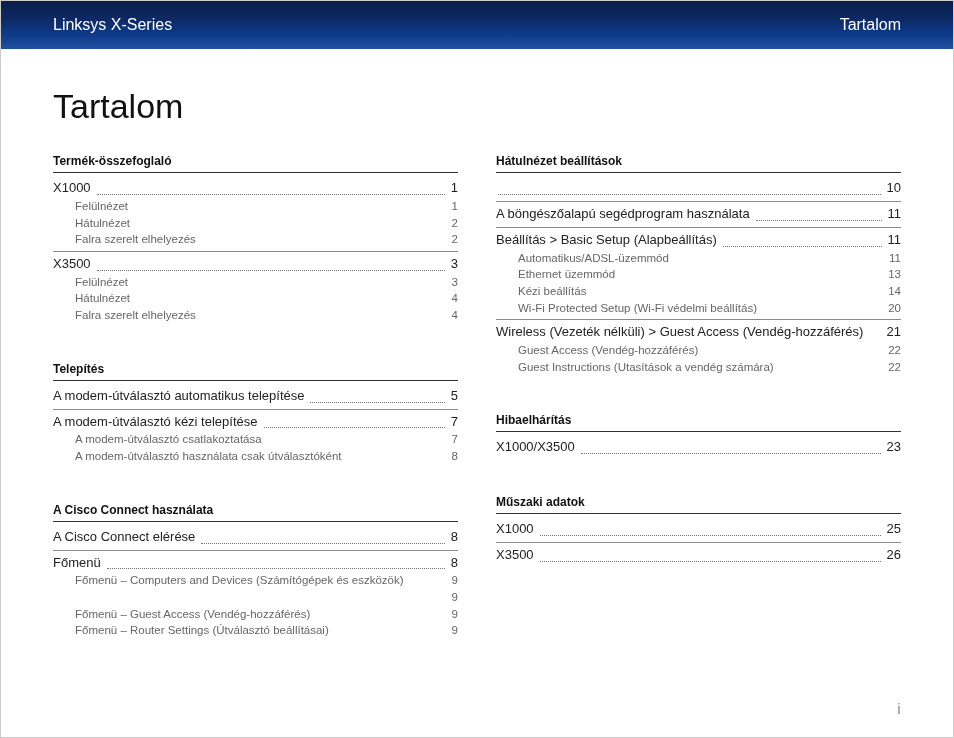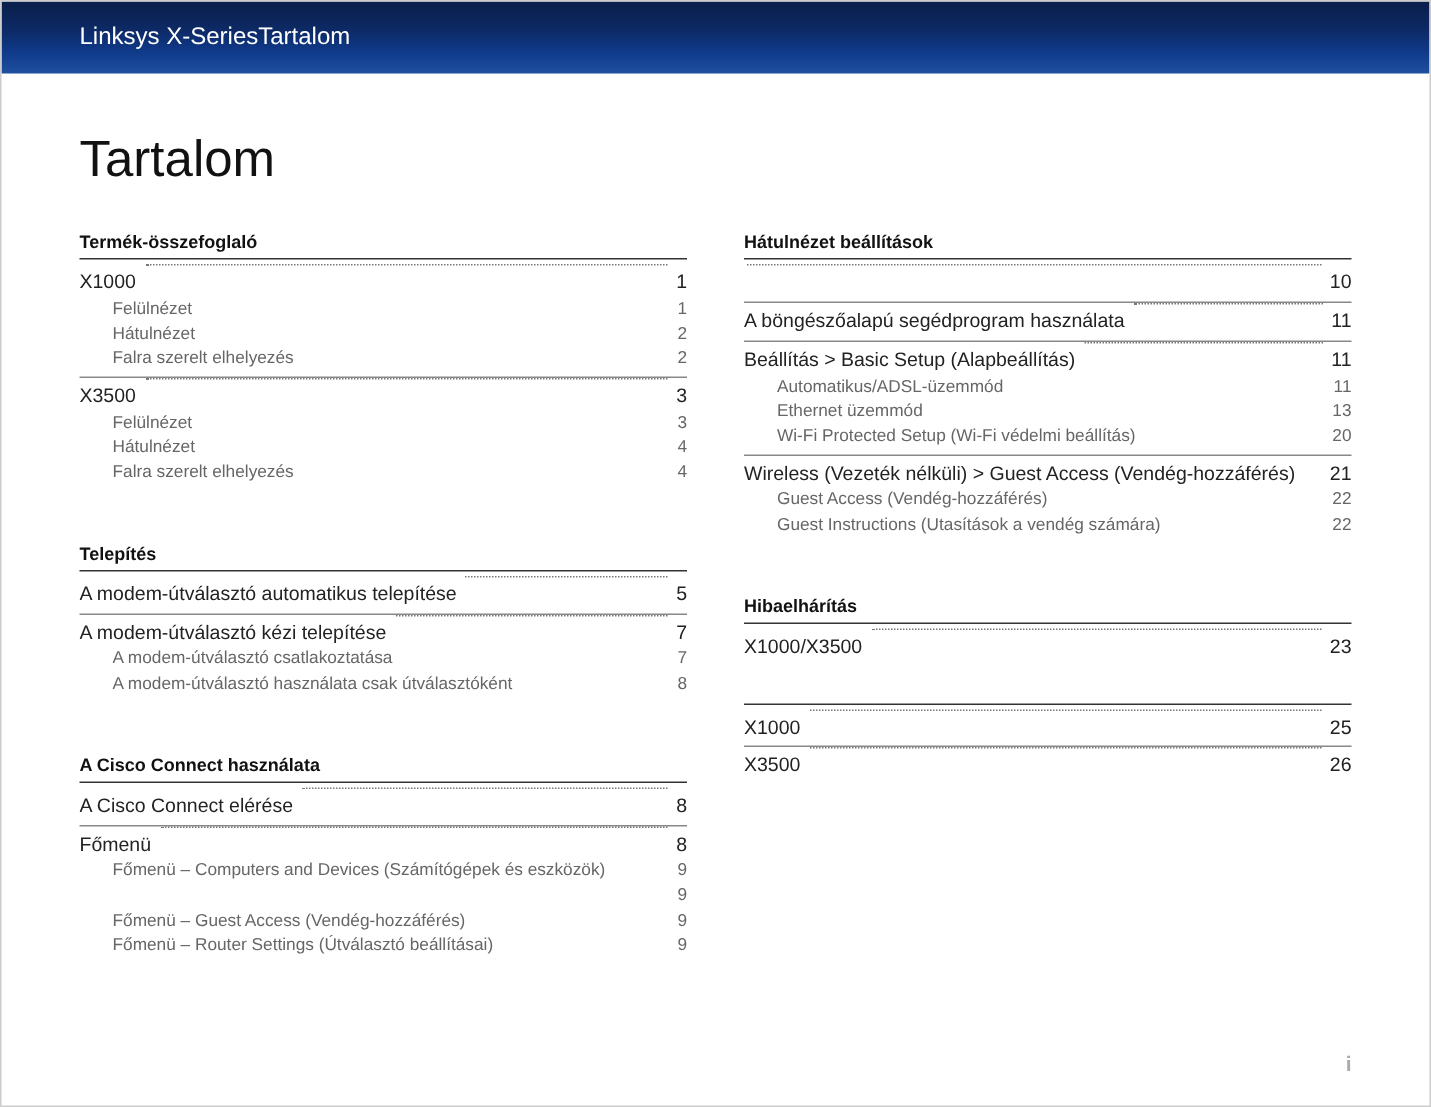--- a/index.html
+++ b/index.html
@@ -9,20 +9,21 @@
     background: #fff;
     font-family: "Myriad Pro", "Segoe UI", Arial, sans-serif;
     color: #222;
     position: relative;
     border: 1px solid #ccc;
   }
   .header-bar {
     height: 48px;
     background: linear-gradient(to bottom, #0a1e4a 0%, #0d2a66 40%, #0f3a8a 70%, #2050a0 100%);
     display: flex;
+    justify-content: space-between;
     align-items: center;
     padding: 0 52px;
     color: #fff;
     font-size: 16px;
     font-weight: 300;
   }
   .page-title {
     font-size: 34px;
     font-weight: 300;
     padding: 38px 52px 28px 52px;
@@ -47,21 +48,21 @@
     border-top: 1.5px solid #333;
     margin-bottom: 6px;
   }
   .thin-rule {
     border: none;
     border-top: 0.5px solid #888;
     margin: 3px 0;
   }
   .toc-row {
     display: flex;
-    align-items: flex-start;
+    align-items: flex-end;
     font-size: 13px;
     line-height: 1.45;
     color: #222;
     gap: 4px;
   }
   .toc-row.sub {
     font-size: 11.5px;
     color: #666;
     padding-left: 22px;
   }
@@ -223,20 +224,25 @@
         <span class="toc-label">Automatikus/ADSL-üzemmód</span>
         <span class="toc-leader none"></span>
         <span class="toc-page">11</span>
       </div>
       <div class="toc-row sub">
         <span class="toc-label">Ethernet üzemmód</span>
         <span class="toc-leader none"></span>
         <span class="toc-page">13</span>
       </div>
       <div class="toc-row sub">
+        <span class="toc-label">Kézi beállítás</span>
+        <span class="toc-leader none"></span>
+        <span class="toc-page">14</span>
+      </div>
+      <div class="toc-row sub">
         <span class="toc-label">Wi-Fi Protected Setup (Wi-Fi védelmi beállítás)</span>
         <span class="toc-leader none"></span>
         <span class="toc-page">20</span>
       </div>
       <hr class="thin-rule">
       <div class="toc-row">
         <span class="toc-label">Wireless (Vezeték nélküli) &gt; Guest Access (Vendég-hozzáférés)</span>
         <span class="toc-leader none"></span>
         <span class="toc-page">21</span>
       </div>
@@ -252,20 +258,21 @@
       </div>
       <div class="spacer-lg"></div>
       <div class="section-head">Hibaelhárítás</div>
       <hr class="rule">
       <div class="toc-row">
         <span class="toc-label">X1000/X3500</span>
         <span class="toc-leader"></span>
         <span class="toc-page">23</span>
       </div>
       <div class="spacer-lg"></div>
+      <div class="section-head">Műszaki adatok</div>
       <hr class="rule">
       <div class="toc-row">
         <span class="toc-label">X1000</span>
         <span class="toc-leader"></span>
         <span class="toc-page">25</span>
       </div>
       <hr class="thin-rule">
       <div class="toc-row">
         <span class="toc-label">X3500</span>
         <span class="toc-leader"></span>

